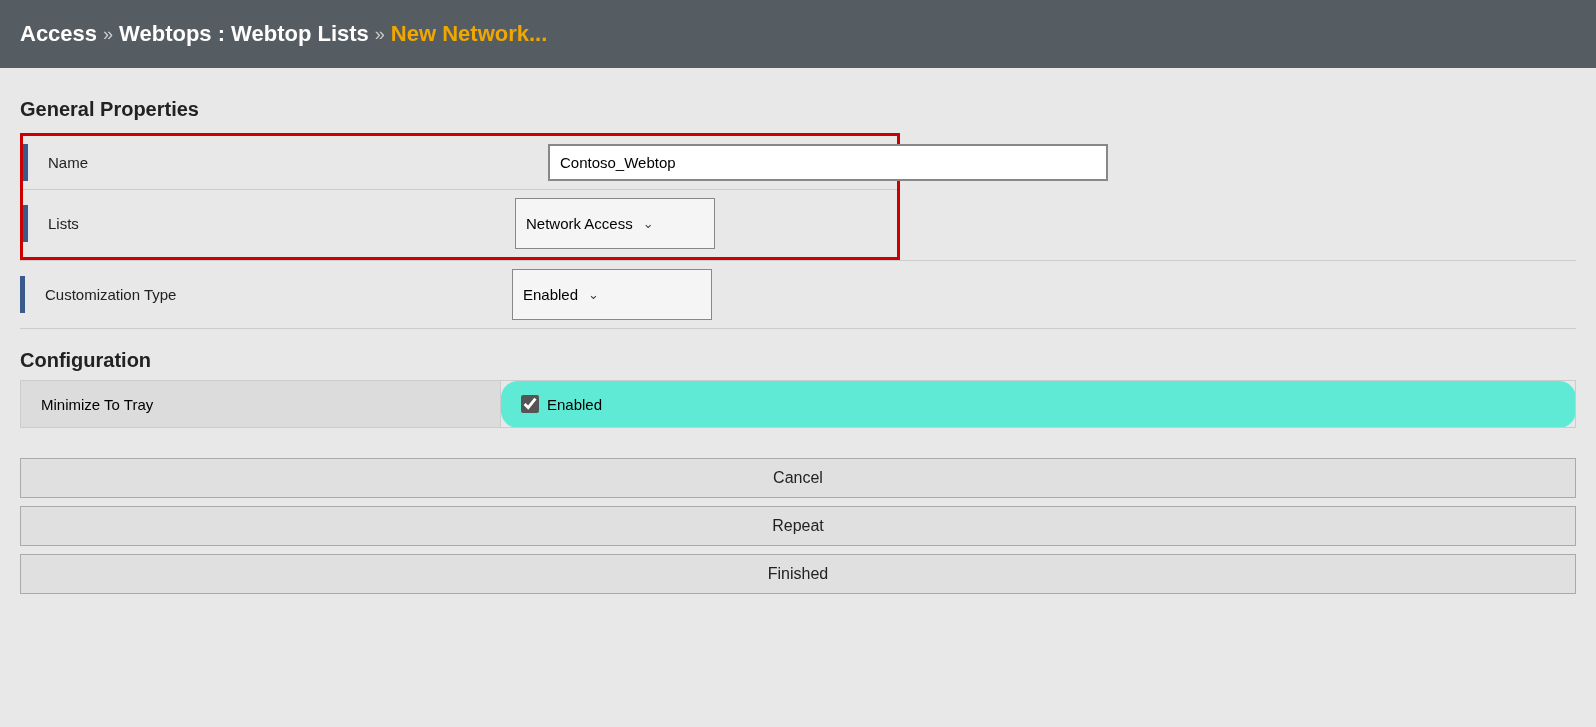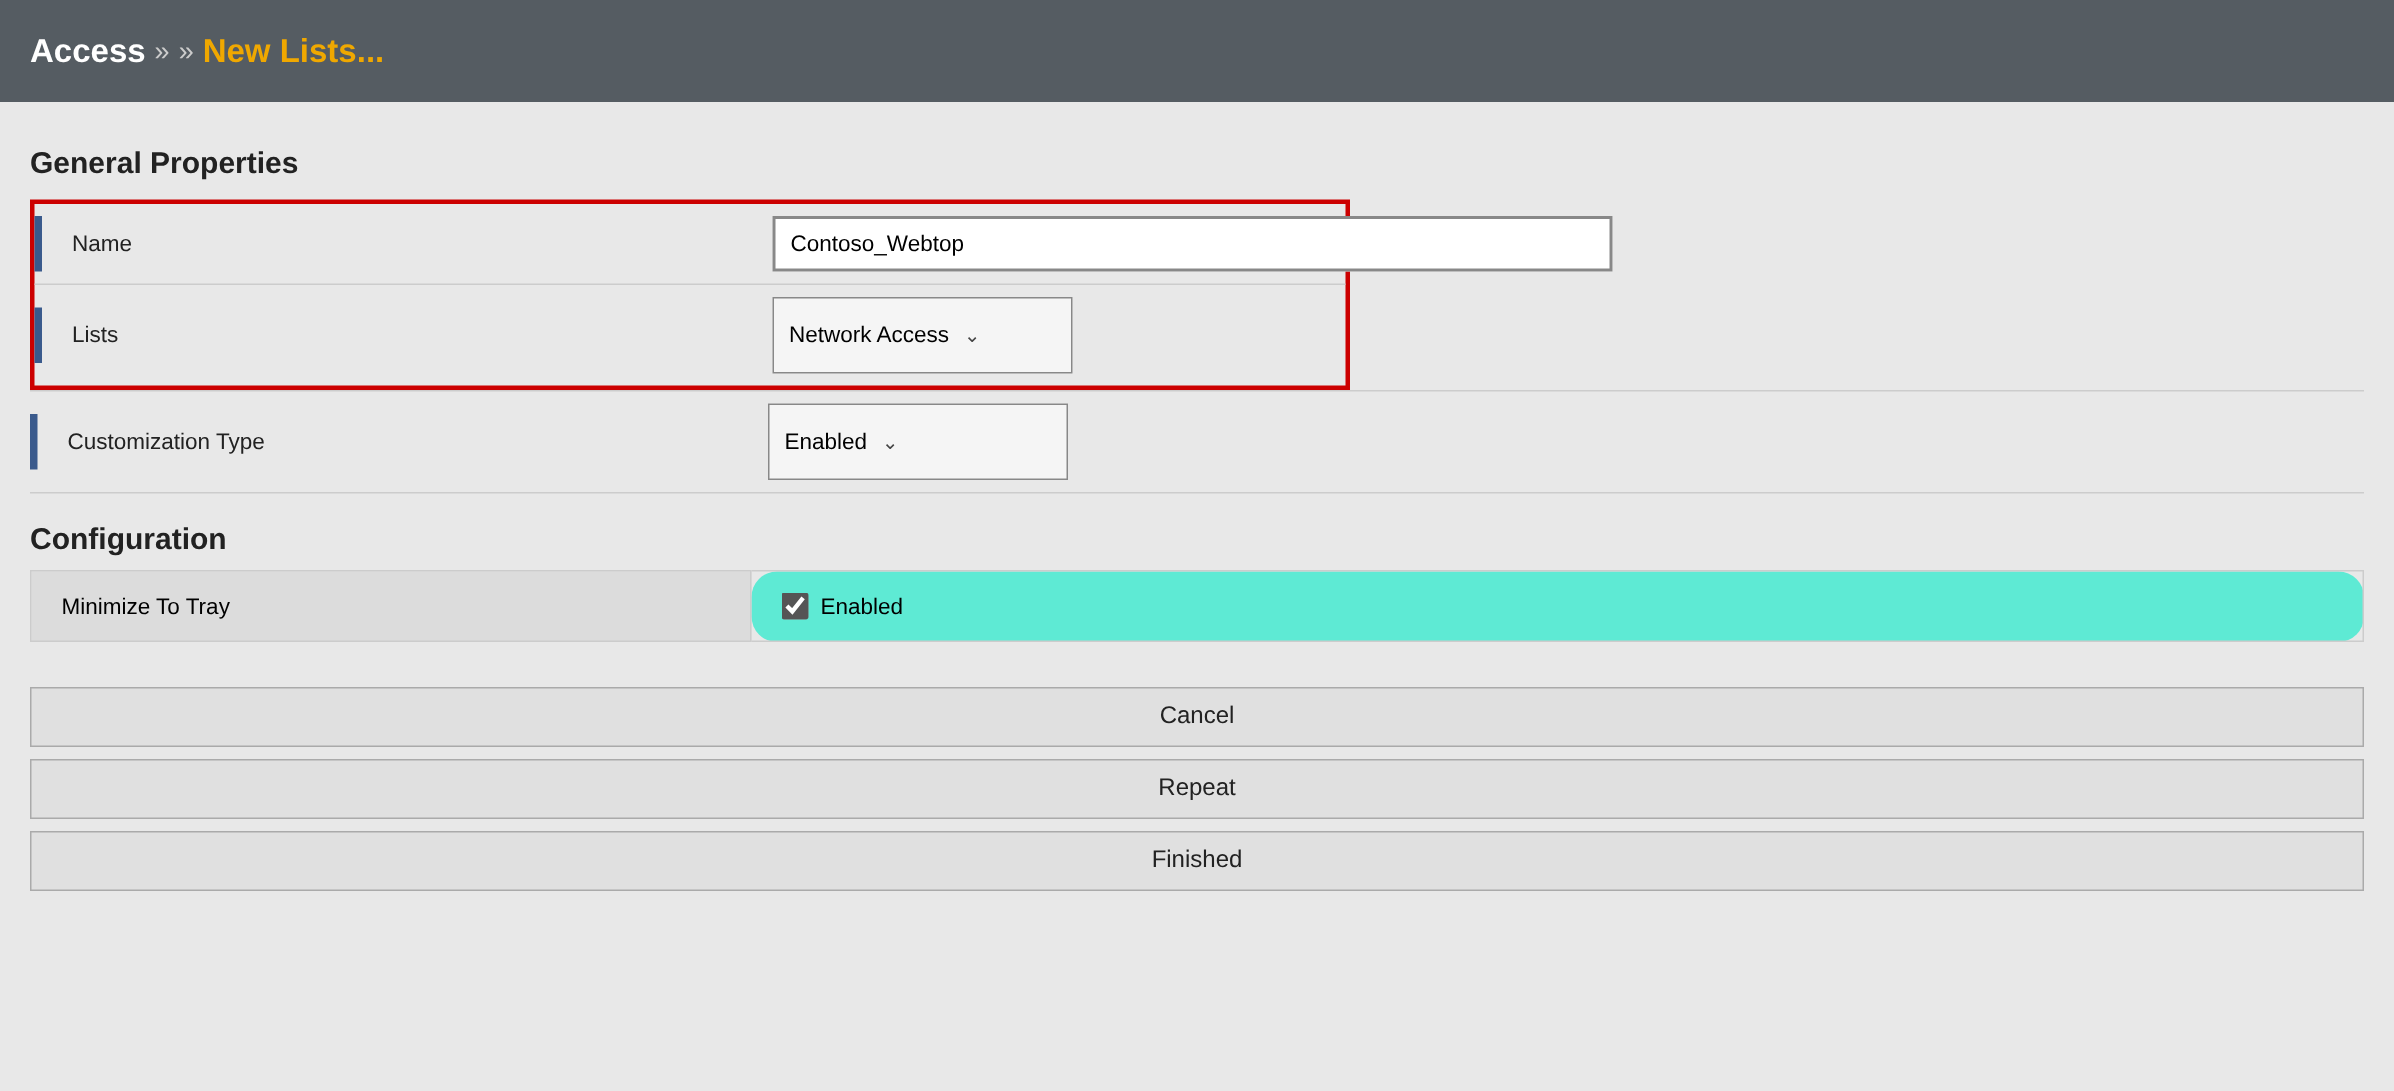--- a/index.html
+++ b/index.html
@@ -173,35 +173,36 @@
       padding: 8px 12px;
     }
   </style>
 </head>
 <body>
 
 <div class="header-bar">
   <div class="breadcrumb">
     <span>Access</span>
     <span class="sep">»</span>
+    <span>Webtops : Webtop Lists</span>
     <span class="sep">»</span>
-    <span class="current">New Lists...</span>
+    <span class="current">New Network...</span>
   </div>
 </div>
 
 <div class="main-content">
 
   <div class="form-section">
     <div class="section-heading">General Properties</div>
 
     
     
     <div style="border: 3px solid #cc0000; display: inline-block; width: 880px; margin-top: 4px;">
       
-      <div class="form-row" style="border-bottom: 1px solid #cccccc;">
+      <div class="form-row" style="border-bottom: 1px solid #cccccc; gap: 33px;">
         <div class="form-row-label">Name</div>
         <div class="form-row-value">
           <input type="text" class="name-input" value="Contoso_Webtop" style="">
         </div>
       </div>
       
       <div class="form-row" style="border-bottom: none;">
         <div class="form-row-label">Lists</div>
         <div class="form-row-value">
           <div class="select-wrapper">

